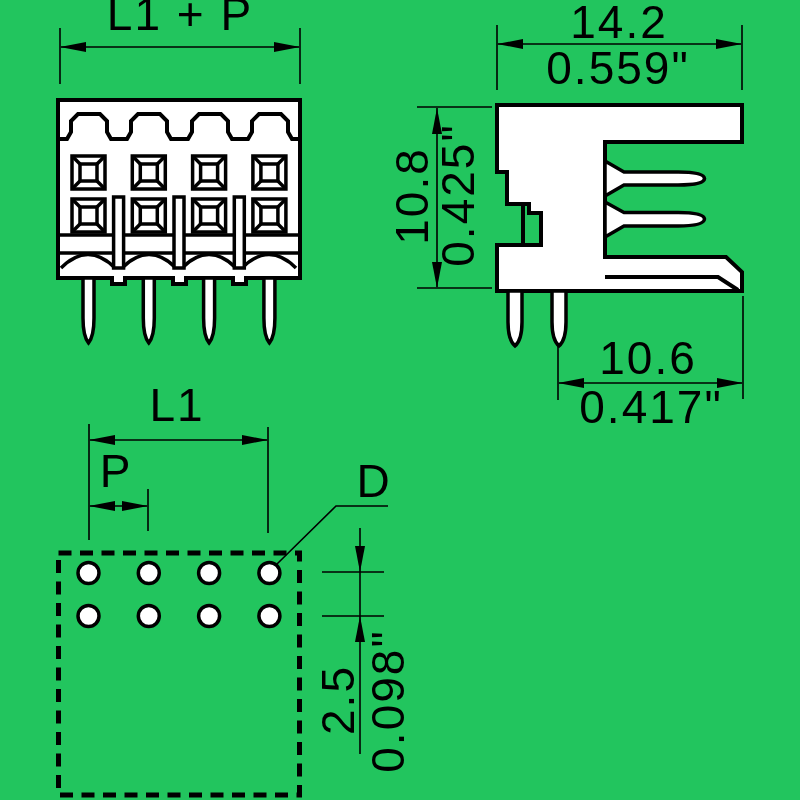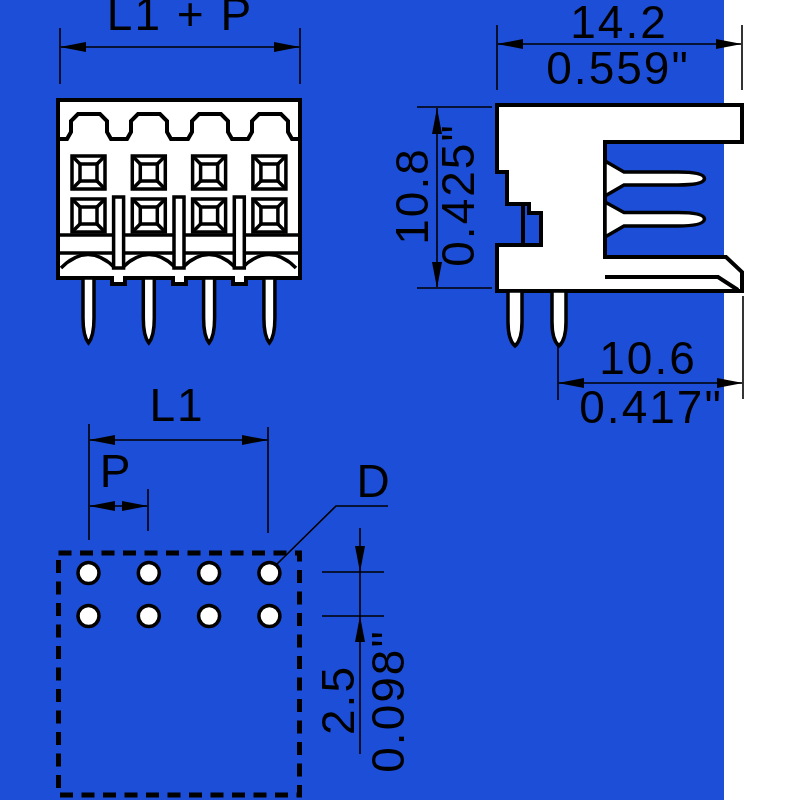--- a/index.html
+++ b/index.html
@@ -1,16 +1,16 @@
 <!DOCTYPE html>
 <html><head>
 <meta charset="utf-8">
 <style>
   html,body{margin:0;padding:0;background:#ffffff;}
-  .stage{width:724px;height:800px;position:relative;background:#1d4ed8;}
+  .stage{width:800px;height:800px;position:relative;background:#22c55e;}
   svg{display:block;}
   .thick{stroke:#000;stroke-width:4;fill:none;stroke-linejoin:miter;}
   .mid{stroke:#000;stroke-width:3.5;fill:none;stroke-linejoin:miter;}
   .thin{stroke:#000;stroke-width:1.6;fill:none;}
   .fillw{fill:#ffffff;}
   .arr{fill:#000;stroke:none;}
   .dash{stroke:#000;stroke-width:5;fill:none;stroke-dasharray:13 8.5;}
   text{font-family:"Liberation Sans","DejaVu Sans",sans-serif;font-size:46px;fill:#000;letter-spacing:2px;}
   .dimtxt{text-anchor:middle;}
 </style>

